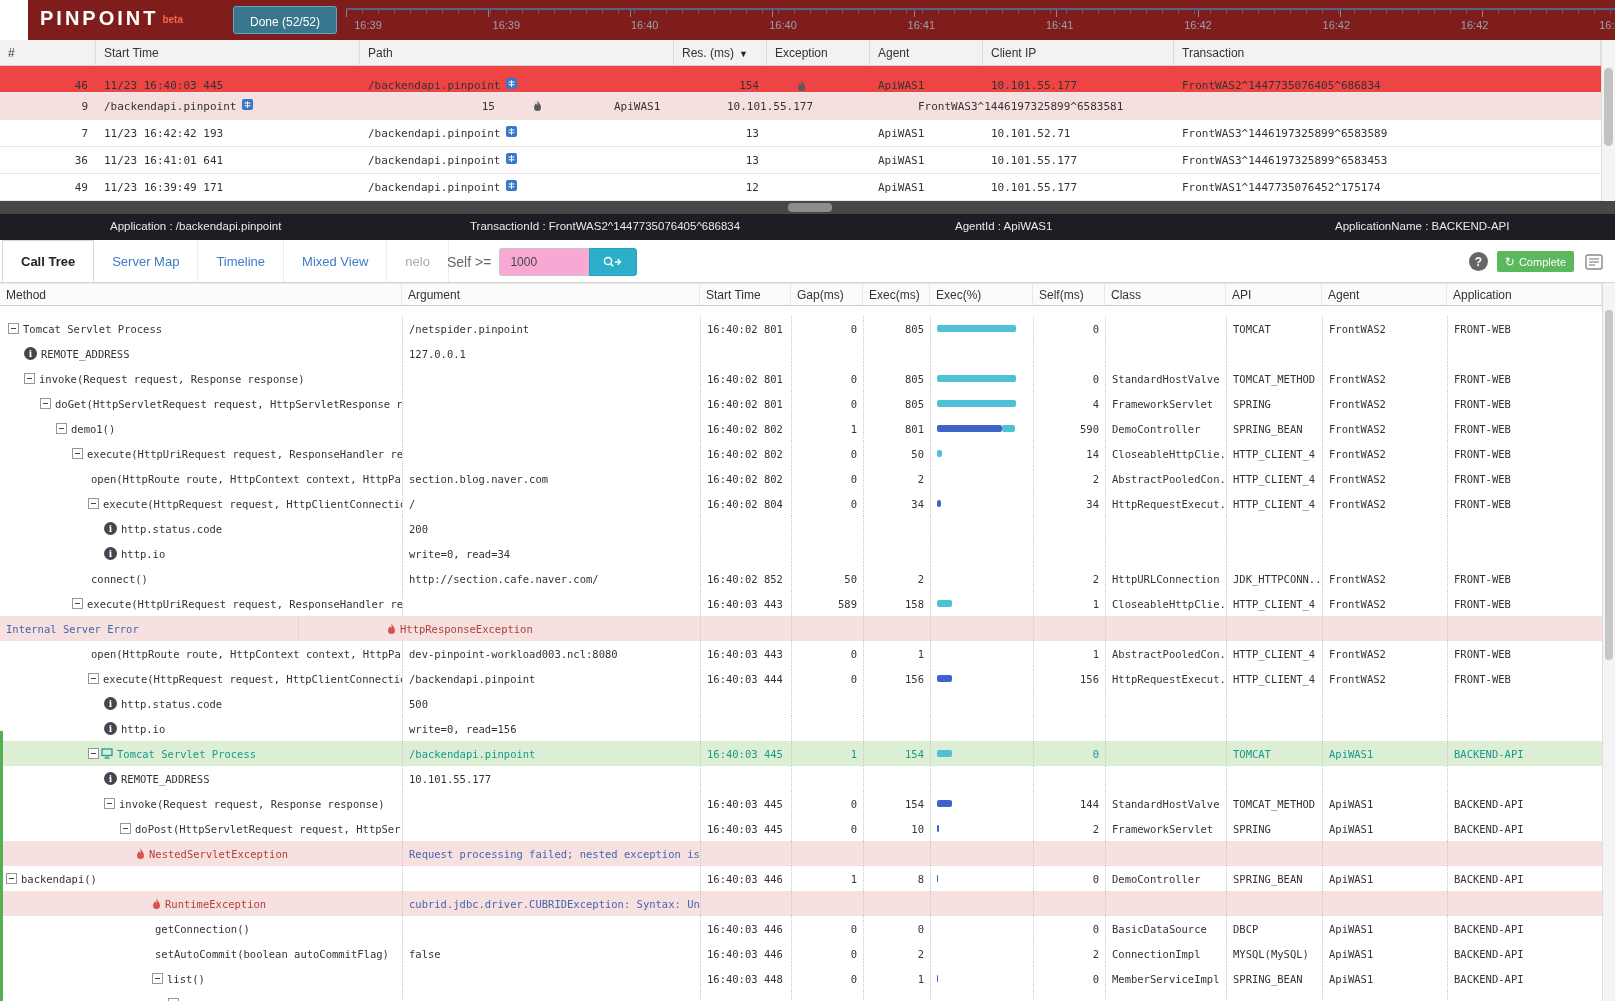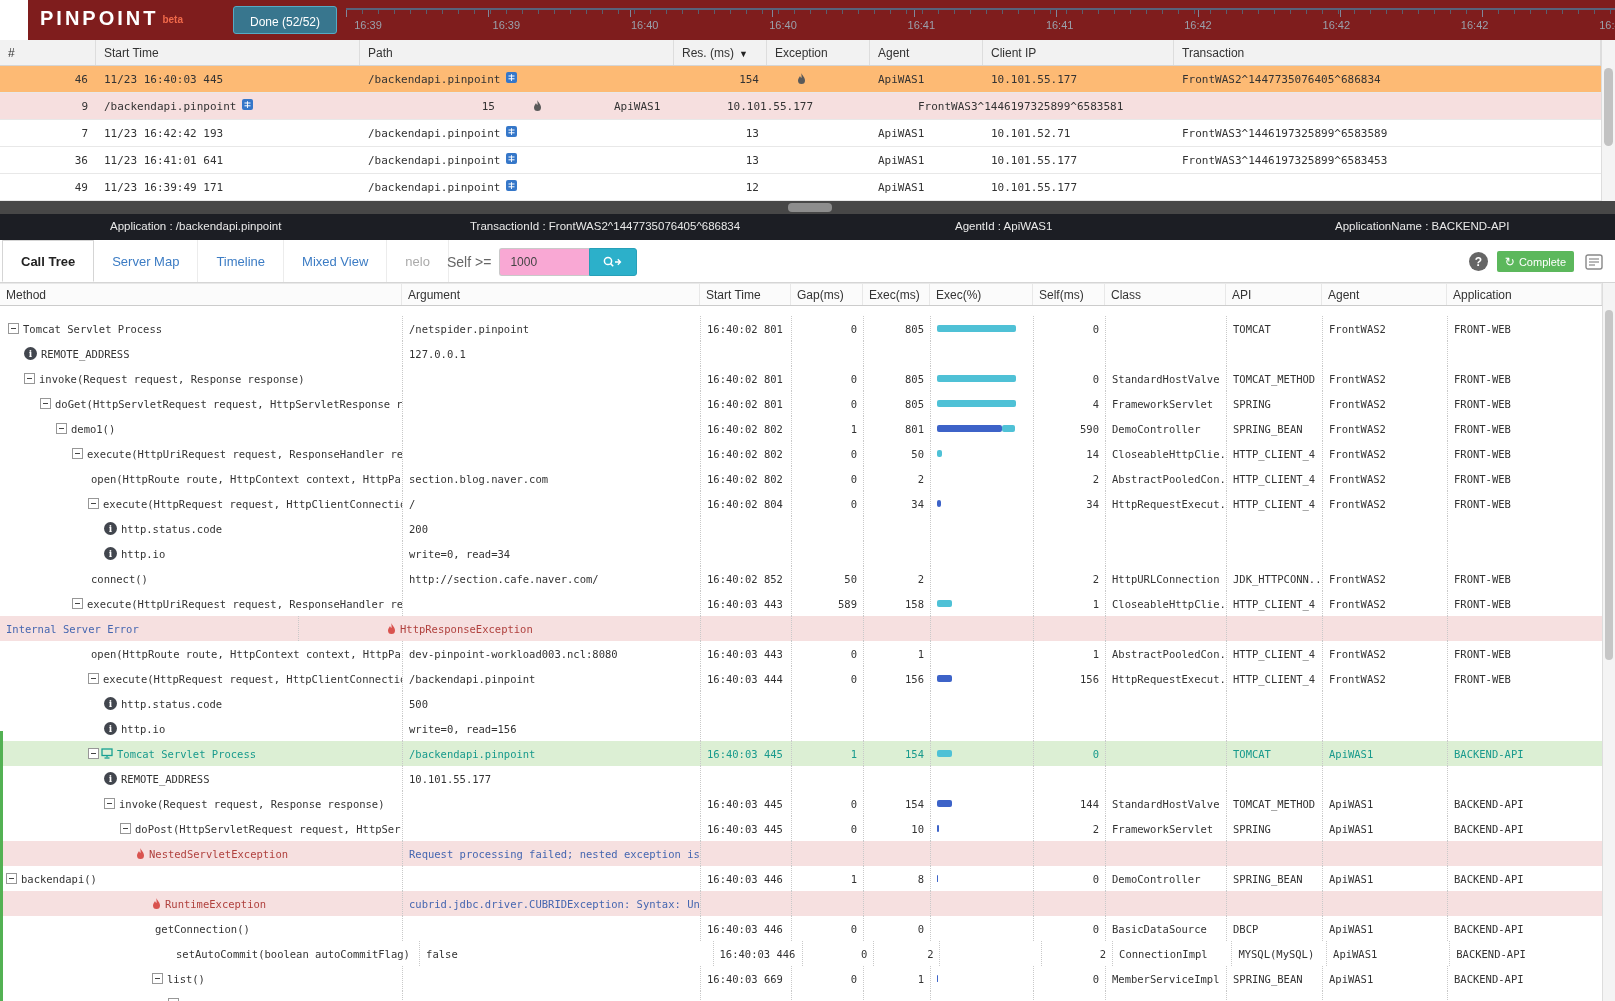--- a/index.html
+++ b/index.html
@@ -23,21 +23,21 @@
   .txn-header{position:absolute;top:40px;left:0;width:1601px;height:26px;background:#f2f2f2;border-bottom:1px solid #d5d5d5;display:flex;font-size:12px;color:#333;box-sizing:border-box;}
   .txn-header .hcell{display:flex;align-items:center;gap:5px;padding:0 8px;box-sizing:border-box;border-right:1px solid #ddd;overflow:hidden;white-space:nowrap;}
   .tc-num{width:96px;}.tc-start{width:264px;}.tc-path{width:314px;}.tc-res{width:93px;}.tc-exc{width:103px;}.tc-agent{width:113px;}.tc-ip{width:191px;}.tc-txn{width:427px;}
   .sort-icon::before{content:"▼";font-size:9px;color:#222;}
   .txn-body{position:absolute;top:66px;left:0;width:1601px;height:135px;overflow:hidden;}
   .txn-row{display:flex;height:26px;border-bottom:1px solid #e8e8e8;font:11px "DejaVu Sans Mono",monospace;color:#333;background:#fff;cursor:pointer;}
   .txn-row .cell{display:flex;align-items:center;gap:6px;padding:0 8px;box-sizing:border-box;overflow:hidden;white-space:nowrap;}
   .txn-row .tc-num{justify-content:flex-end;}
   .txn-row .tc-res{justify-content:flex-end;}
   .txn-row .tc-exc{padding-left:30px;}
-  .txn-row.row-sel{background:#fdba74;}
+  .txn-row.row-sel{background:#ef4444;align-items:flex-end;}
   .txn-row.row-err{background:#f6dfdf;}
   .txn-vscroll{position:absolute;right:0;top:40px;width:14px;height:161px;background:#f4f4f4;border-left:1px solid #ddd;box-sizing:border-box;}
   .txn-vthumb{position:absolute;left:2px;top:28px;width:9px;height:78px;background:#c2c2c2;border-radius:5px;}
   .hscroll{position:absolute;top:201px;left:0;width:100%;height:13px;background:#474747;}
   .hthumb{position:absolute;left:788px;top:2px;width:44px;height:9px;background:#8d8d8d;border-radius:4px;}
 
   
   .infobar{position:absolute;top:214px;left:0;width:100%;height:26px;background:#1c1e24;color:#e9e9e9;font-size:11.5px;}
   .infobar span{position:absolute;top:6px;white-space:nowrap;}
   .ib-0{left:110px;}.ib-1{left:470px;}.ib-2{left:955px;}.ib-3{left:1335px;}
@@ -248,20 +248,21 @@
               <line x1="2.5" y1="6.8" x2="8.5" y2="6.8" stroke="#fff" stroke-width="1"></line>
               <line x1="5.5" y1="2.2" x2="5.5" y2="9" stroke="#fff" stroke-width="0.9"></line>
             </svg></span>
         </div>
         <div class="cell tc-res">12</div>
         <div class="cell tc-exc">
           
         </div>
         <div class="cell tc-agent">ApiWAS1</div>
         <div class="cell tc-ip">10.101.55.177</div>
+        <div class="cell tc-txn">FrontWAS1^1447735076452^175174</div>
       </div>
 
     </div>
 
   <div class="txn-vscroll">
       <div class="txn-vthumb"></div>
     </div>
   <div class="hscroll">
       <div class="hthumb"></div>
     </div>
@@ -925,21 +926,21 @@
           <div class="bar"></div>
         </div>
         <div class="cell cw-self num">0</div>
         <div class="cell cw-class">BasicDataSource</div>
         <div class="cell cw-api">DBCP</div>
         <div class="cell cw-agent">ApiWAS1</div>
         <div class="cell cw-app">BACKEND-API</div>
       </div>
 
       <div class="ct-row">
-        <div class="cell cw-method" style="padding-left: 152px; margin-left: 21px;">
+        <div class="cell cw-method" style="padding-left: 152px;">
 
           <span class="m-text">setAutoCommit(boolean autoCommitFlag)</span>
         </div>
         <div class="cell cw-arg">
           <span class="arg-text">false</span>
         </div>
         <div class="cell cw-start">16:40:03 446</div>
         <div class="cell cw-gap num">0</div>
         <div class="cell cw-exec num">2</div>
         <div class="cell cw-pct">
@@ -954,21 +955,21 @@
 
       <div class="ct-row">
         <div class="cell cw-method" style="padding-left: 152px;">
           <span class="toggle"></span>
 
           <span class="m-text">list()</span>
         </div>
         <div class="cell cw-arg">
           <span class="arg-text"></span>
         </div>
-        <div class="cell cw-start">16:40:03 669</div>
+        <div class="cell cw-start">16:40:03 448</div>
         <div class="cell cw-gap num">0</div>
         <div class="cell cw-exec num">1</div>
         <div class="cell cw-pct">
           <div class="bar">
             <div class="seg seg-blue" style="width: 1%;"></div>
           </div>
         </div>
         <div class="cell cw-self num">0</div>
         <div class="cell cw-class">MemberServiceImpl</div>
         <div class="cell cw-api">SPRING_BEAN</div>

